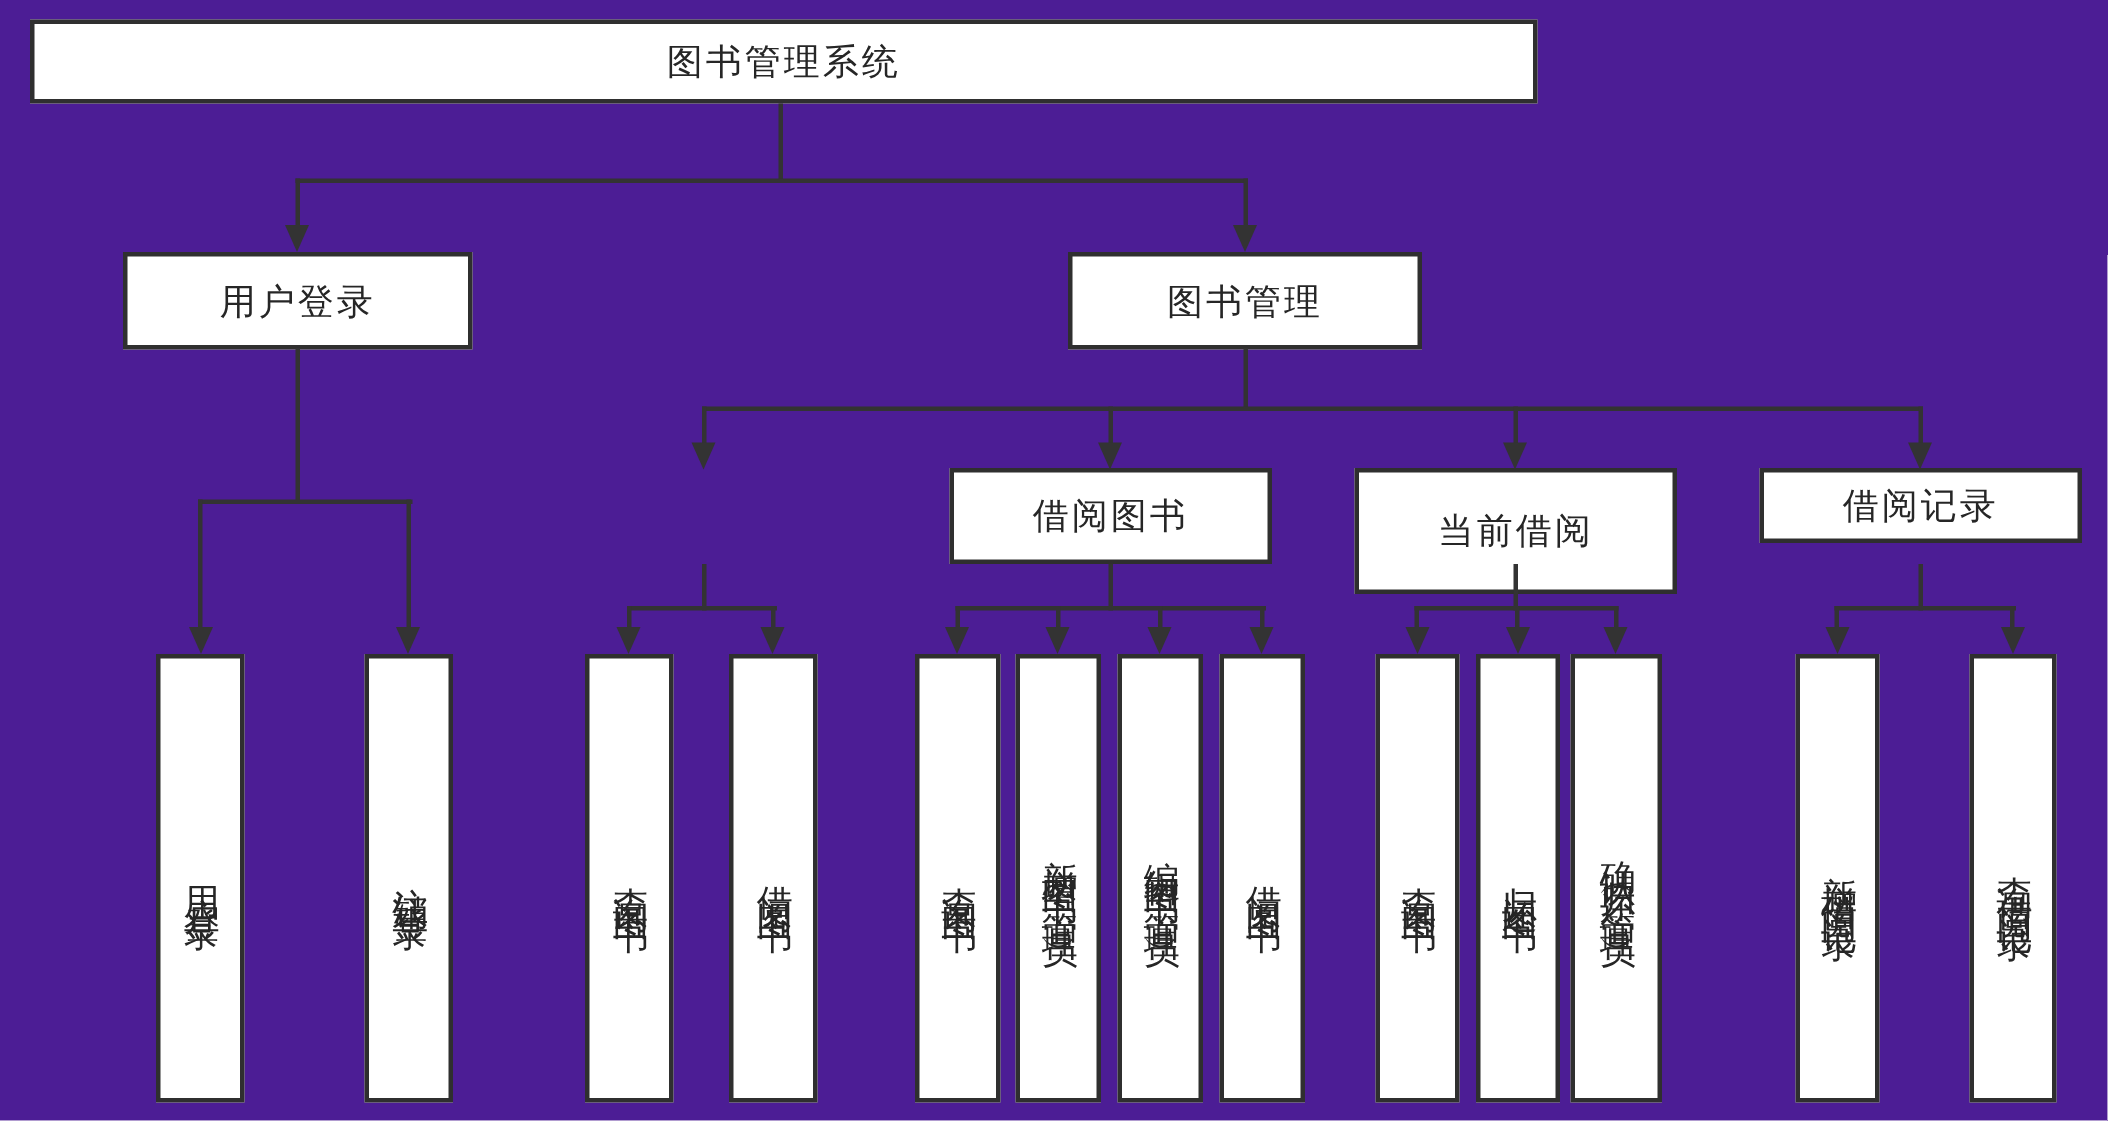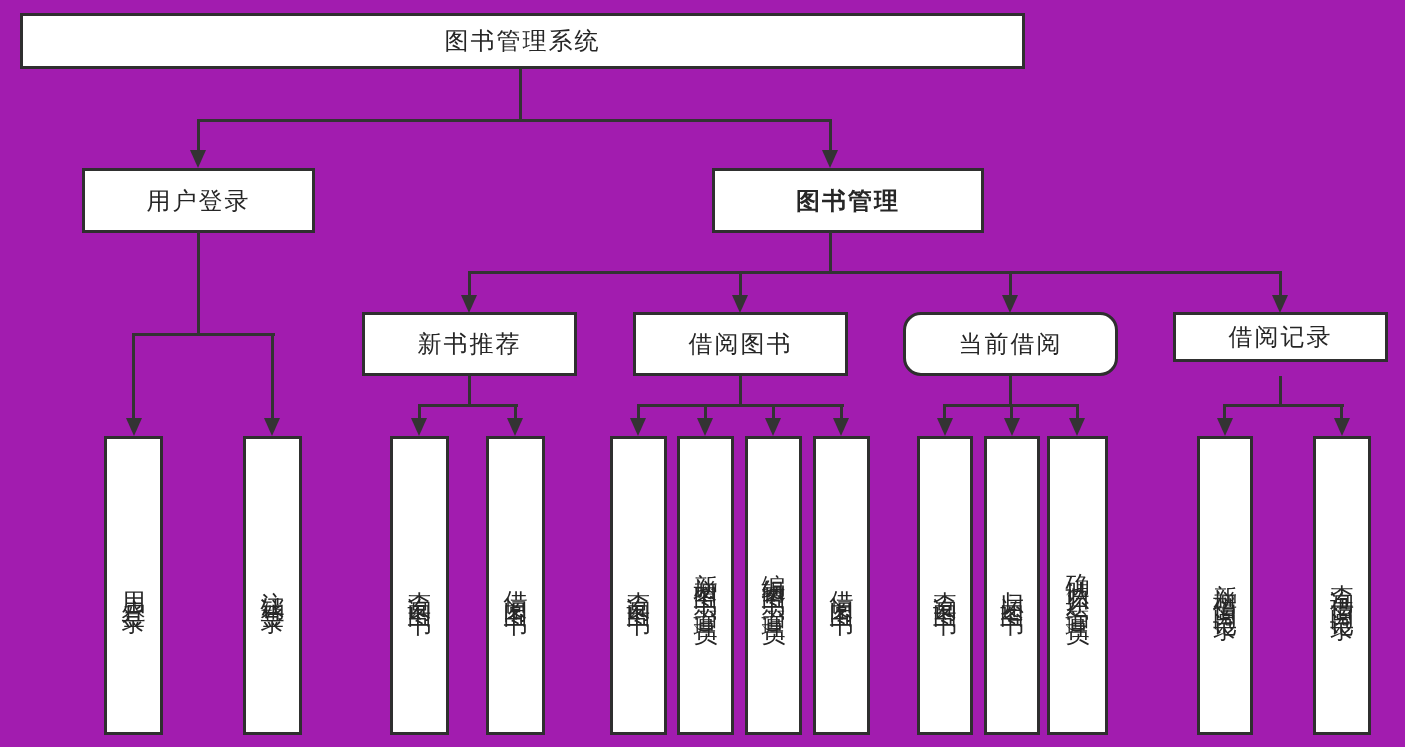--- a/index.html
+++ b/index.html
@@ -1,18 +1,18 @@
 <!DOCTYPE html>
 <html><head>
 <meta charset="utf-8">
 <style>
   html,body { margin:0; padding:0; background:#ffffff; }
   #stage {
     position:relative; width:1405px; height:747px;
-    background:#a21caf; overflow:hidden;
+    background:#4c1d95; overflow:hidden;
     font-family:"Liberation Sans", sans-serif;
     color:#262626;
   }
   .box {
     position:absolute; box-sizing:border-box;
     background:#ffffff; border:3px solid #2f2f2f;
     display:flex; align-items:center; justify-content:center;
     font-size:24px; letter-spacing:2px; color:#262626; white-space:nowrap;
   }
   .leaf {
@@ -40,43 +40,42 @@
   <div class="box" style="left:20px; top:13px; width:1005px; height:56px;">图书管理系统</div>
 
   <div class="vl" style="left:519px; top:69px; width:3px; height:52px;"></div>
   <div class="hl" style="left:197px; top:119px; width:635px; height:3px;"></div>
   <div class="vl" style="left:197px; top:119px; width:3px; height:32px;"></div>
   <div class="vl" style="left:829px; top:119px; width:3px; height:32px;"></div>
   <div class="ar" style="left:190px; top:150px;"></div>
   <div class="ar" style="left:822px; top:150px;"></div>
 
   <div class="box" style="left:82px; top:168px; width:233px; height:65px;">用户登录</div>
-  <div class="box" style="left:712px; top:168px; width:272px; height:65px;font-weight:bold;">图书管理</div>
+  <div class="box" style="left:712px; top:168px; width:236px; height:65px;">图书管理</div>
 
   <div class="vl" style="left:197px; top:232px; width:3px; height:104px;"></div>
   <div class="hl" style="left:132px; top:333px; width:143px; height:3px;"></div>
   <div class="vl" style="left:132px; top:333px; width:3px; height:88px;"></div>
   <div class="vl" style="left:271px; top:333px; width:3px; height:88px;"></div>
   <div class="ar" style="left:126px; top:418px;"></div>
   <div class="ar" style="left:264px; top:418px;"></div>
 
   <div class="vl" style="left:829px; top:232px; width:3px; height:42px;"></div>
   <div class="hl" style="left:468px; top:271px; width:814px; height:3px;"></div>
   <div class="vl" style="left:468px; top:271px; width:3px; height:28px;"></div>
   <div class="vl" style="left:739px; top:271px; width:3px; height:28px;"></div>
   <div class="vl" style="left:1009px; top:271px; width:3px; height:28px;"></div>
   <div class="vl" style="left:1279px; top:271px; width:3px; height:28px;"></div>
   <div class="ar" style="left:461px; top:295px;"></div>
   <div class="ar" style="left:732px; top:295px;"></div>
   <div class="ar" style="left:1002px; top:295px;"></div>
   <div class="ar" style="left:1272px; top:295px;"></div>
 
-  <div class="box" style="left:362px; top:312px; width:215px; height:64px;">新书推荐</div>
   <div class="box" style="left:633px; top:312px; width:215px; height:64px;">借阅图书</div>
-  <div class="box" style="left:903px; top:312px; width:215px; height:64px;border-radius:18px;">当前借阅</div>
+  <div class="box" style="left:903px; top:312px; width:215px; height:84px;">当前借阅</div>
   <div class="box" style="left:1173px; top:312px; width:215px; height:50px;">借阅记录</div>
 
   <div class="vl" style="left:468px; top:376px; width:3px; height:31px;"></div>
   <div class="hl" style="left:418px; top:404px; width:100px; height:3px;"></div>
   <div class="vl" style="left:418px; top:404px; width:3px; height:16px;"></div>
   <div class="vl" style="left:514px; top:404px; width:3px; height:16px;"></div>
   <div class="ar" style="left:411px; top:418px;"></div>
   <div class="ar" style="left:507px; top:418px;"></div>
 
   <div class="vl" style="left:739px; top:376px; width:3px; height:31px;"></div>

